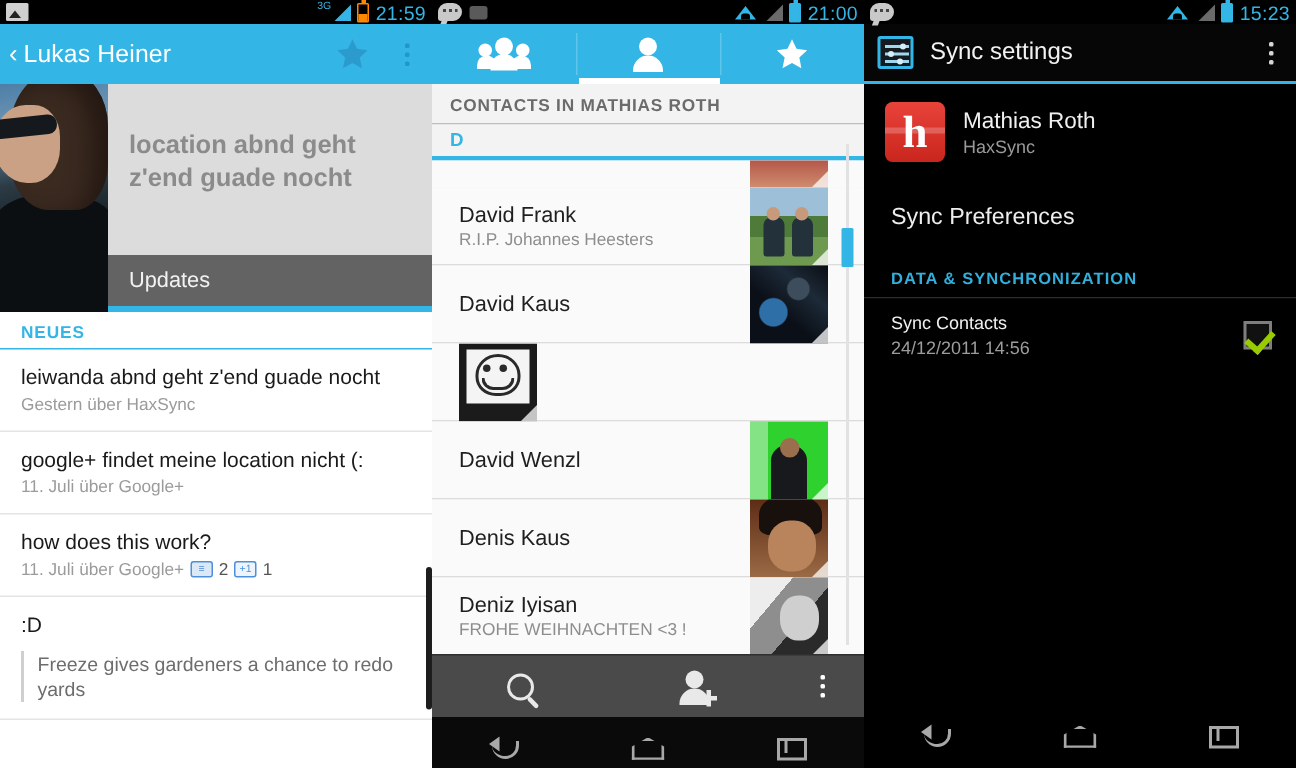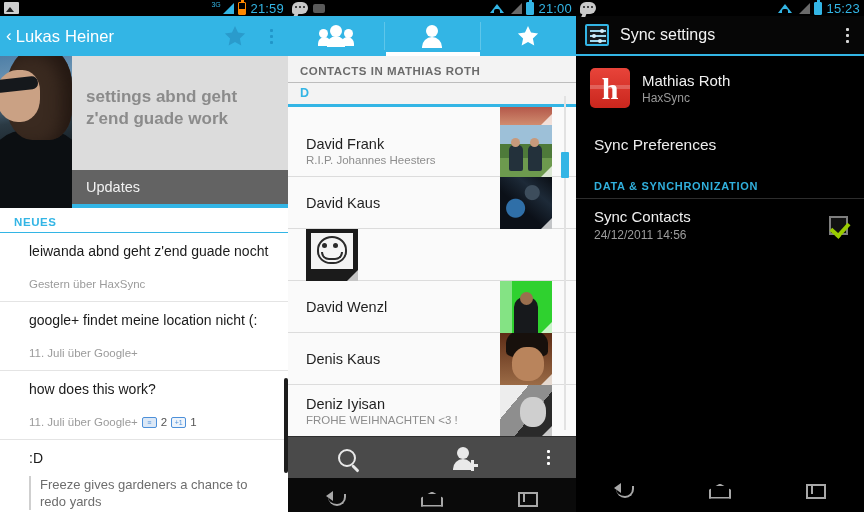--- a/index.html
+++ b/index.html
@@ -109,23 +109,23 @@
     background:#636363; display:flex; align-items:center; padding-left:14px;
     border-bottom: 4px solid #33b5e5;
   }
   .hero-tab span { color:#f2f2f2; font-size:14.5px; }
 
   .list-white { background:#fff; height: 312px; position:relative; }
   .section-head {
     padding: 8px 14px 4px 14px; color:#33b5e5; font-size:11.5px; font-weight:bold;
     letter-spacing:.6px; border-bottom:1px solid #33b5e5;
   }
-  .post { padding: 10px 14px 11px 29px; border-bottom:1px solid #e4e4e4; }
+  .post { padding: 10px 14px 11px 14px; border-bottom:1px solid #e4e4e4; }
   .post-title { font-size:14px; color:#1a1a1a; line-height:17px; }
-  .post-meta { font-size:11.5px; color:#9b9b9b; margin-top:18px; display:flex; align-items:center; gap:4px;}
+  .post-meta { font-size:11.5px; color:#9b9b9b; margin-top:4px; display:flex; align-items:flex-start; gap:4px;}
   .mini-badge {
     display:inline-flex;align-items:center;justify-content:center;
     width:15px;height:11px;border:1px solid #4d90d9;border-radius:2px;color:#4d90d9;
     font-size:7px; line-height:1; background:#eef4fb;
   }
   .mini-badge.lines { background:#dce8f6; }
   .post-meta .cnt { color:#555; font-size:11.5px; }
   .post-quote {
     margin-top:9px; padding-left:9px; border-left:2px solid #cfcfcf;
     color:#6d6d6d; font-size:13px; line-height:17px;
@@ -259,21 +259,21 @@
   .acct-name { color:#f0f0f0; font-size:15px; }
   .acct-sub { color:#9a9a9a; font-size:12px; margin-top:2px; }
 
   .pref-title { color:#ededed; font-size:15.5px; padding:16px 28px 18px 18px; background:#000; }
   .cat-head {
     color:#31b0dd; font-size:11px; font-weight:bold; letter-spacing:.7px;
     padding: 8px 14px 6px 18px; border-bottom:1px solid #2d2d2d; background:#000;
   }
   .pref-row { display:flex; align-items:center; padding:9px 16px 11px 18px; background:#000; }
   .pref-left { flex:1; }
-  .pref-label { color:#f0f0f0; font-size:15px; }
+  .pref-label { color:#f0f0f0; font-size:12px; }
   .pref-sub { color:#9c9c9c; font-size:12px; margin-top:3px; }
   .chk {
     width:19px;height:19px;border:2px solid #7e7e7e;background:#111; position:relative;
   }
   .chk:after {
     content:""; position:absolute; left:3px; top:1px; width:8px;height:14px;
     border:solid #99cc00; border-width:0 4px 4px 0; transform:rotate(42deg);
   }
   .panel-c .filler { flex:1; background:#000; }
 
@@ -333,22 +333,22 @@
 
     <div class="hero">
       <div class="hero-photo">
         <div class="body"></div>
           <div class="hair"></div>
           <div class="face"></div>
           <div class="shades"></div>
       </div>
       <div class="hero-text">
         <div class="status">
-          <div>settings abnd geht</div>
-          <div>z'end guade work</div>
+          <div>location abnd geht</div>
+          <div>z'end guade nocht</div>
         </div>
       </div>
       <div class="hero-tab">
         <span>Updates</span>
       </div>
     </div>
 
     <div class="list-white">
       <div class="section-head">NEUES</div>
 

